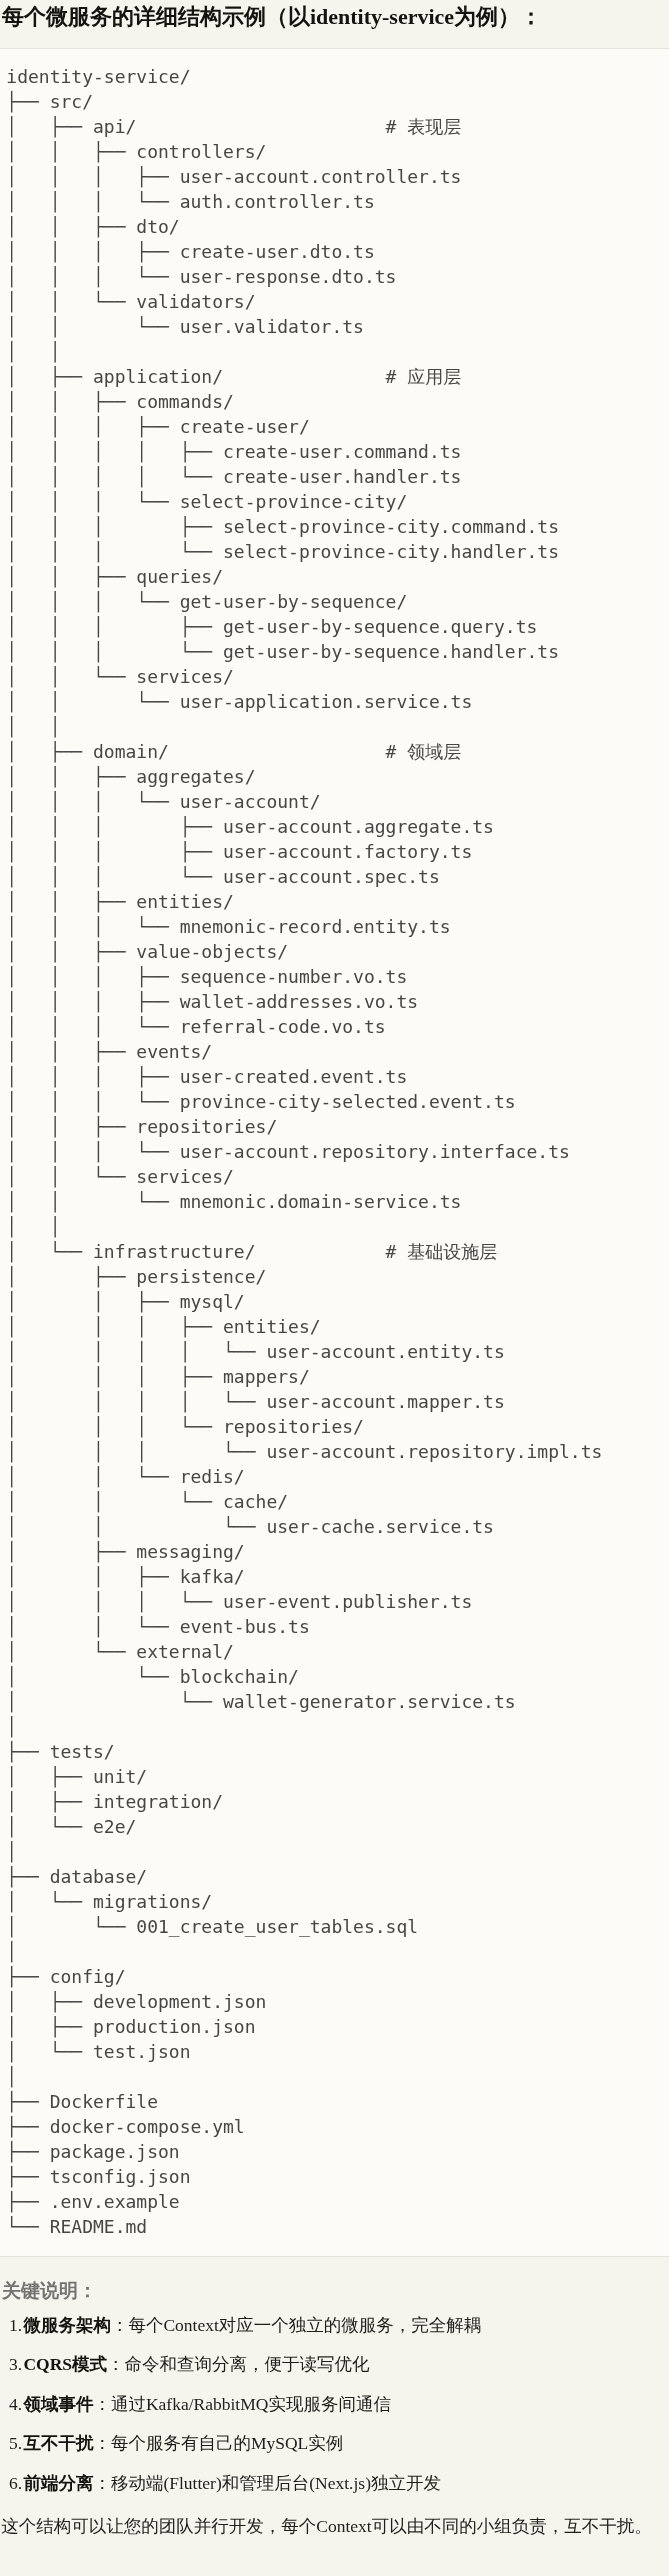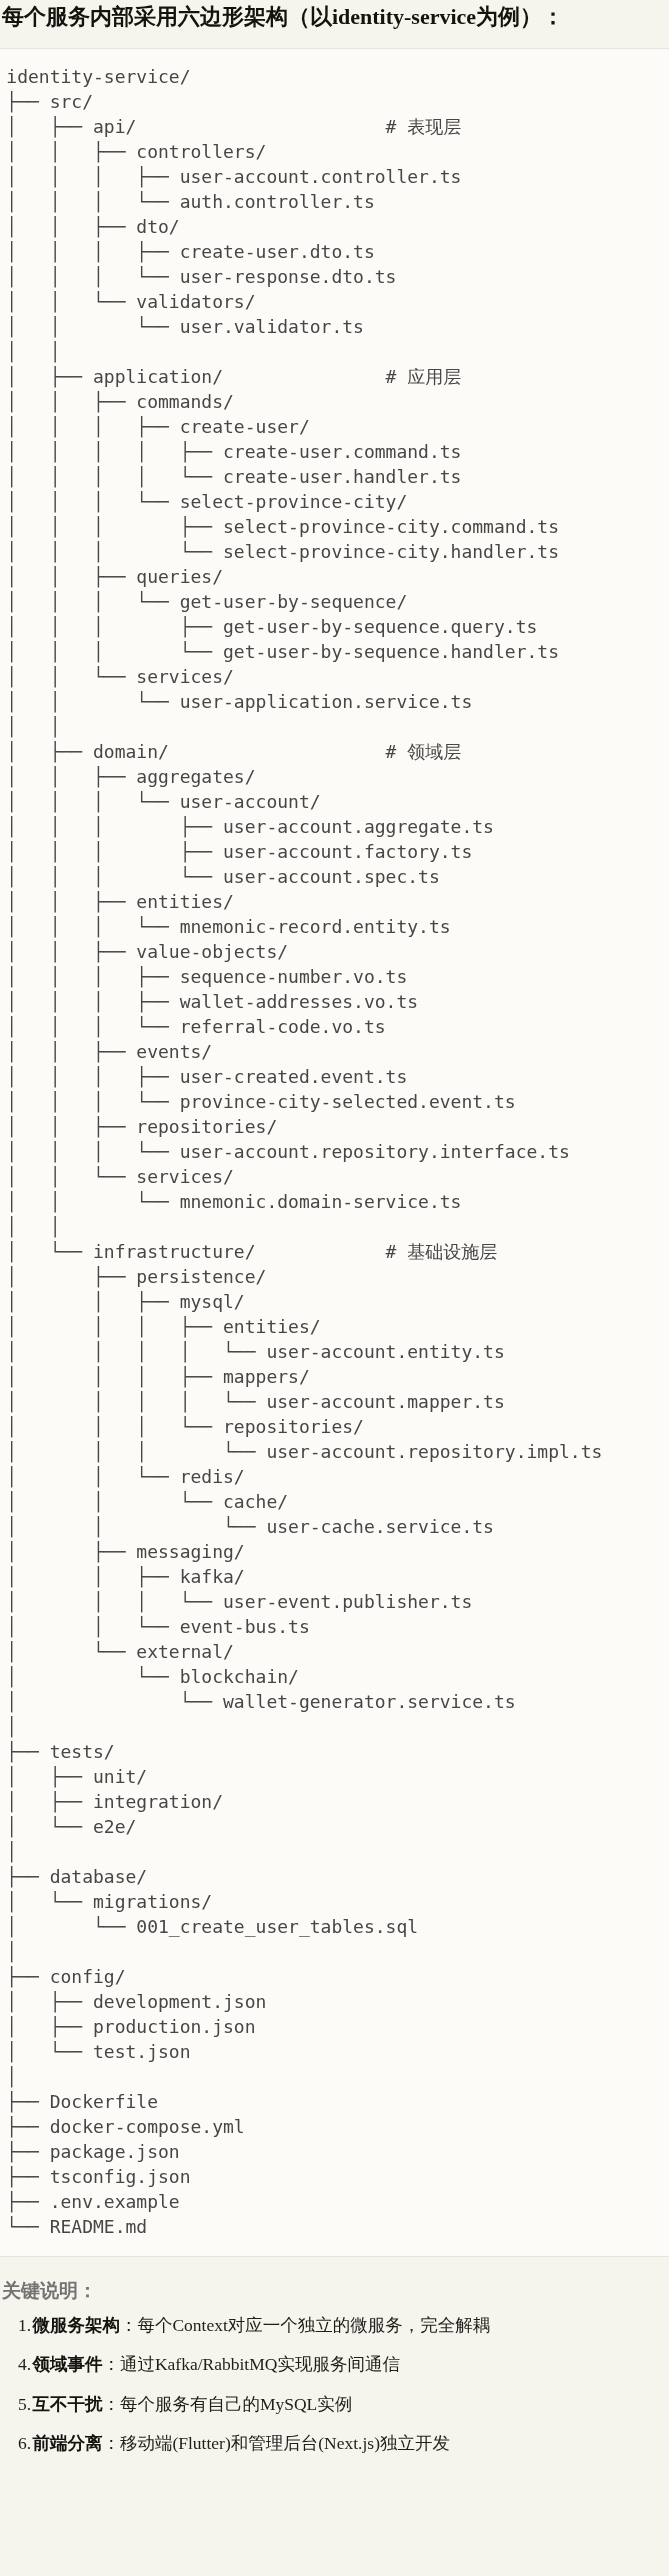--- a/index.html
+++ b/index.html
@@ -38,38 +38,38 @@
   }
 
   .notes-heading {
     margin: 22px 0 0 1.9px;
     font-size: 19px;
     line-height: 24px;
     font-weight: 700;
     color: #737373;
   }
 
-  .notes-list { margin-top: 10.6px; padding-left: 18px; }
+  .notes-list { margin-top: 10.6px; padding-left: 9px; }
   .note-item { font-size: 17.5px; line-height: 22.5px; margin-bottom: 17px; }
   .note-num { margin-right: 1.3px; }
   .note-label { font-weight: 700; color: #14130f; }
 
   .note-footer {
     margin: 0;
     padding: 2.5px 3.8px 0 1.3px;
     font-size: 17.5px;
     line-height: 24px;
   }
 </style>
 </head>
 <body>
 
 <div class="page">
 
-  <h3 class="title">每个服务内部采用六边形架构（以identity-service为例）：</h3>
+  <h3 class="title">每个微服务的详细结构示例（以identity-service为例）：</h3>
 
   <div class="codeblock">
     <pre class="tree">identity-service/
 ├── src/
 │   ├── api/                       # 表现层
 │   │   ├── controllers/
 │   │   │   ├── user-account.controller.ts
 │   │   │   └── auth.controller.ts
 │   │   ├── dto/
 │   │   │   ├── create-user.dto.ts
@@ -154,24 +154,26 @@
 └── README.md</pre>
   </div>
 
   <h4 class="notes-heading">关键说明：</h4>
 
   <div class="notes-list">
 
     <div class="note-item"><span class="note-num">1.</span><strong class="note-label">微服务架构</strong><span class="note-colon">：</span><span class="note-text">每个Context对应一个独立的微服务，完全解耦</span></div>
 
 
+    <div class="note-item"><span class="note-num">3.</span><strong class="note-label">CQRS模式</strong><span class="note-colon">：</span><span class="note-text">命令和查询分离，便于读写优化</span></div>
 
     <div class="note-item"><span class="note-num">4.</span><strong class="note-label">领域事件</strong><span class="note-colon">：</span><span class="note-text">通过Kafka/RabbitMQ实现服务间通信</span></div>
 
     <div class="note-item"><span class="note-num">5.</span><strong class="note-label">互不干扰</strong><span class="note-colon">：</span><span class="note-text">每个服务有自己的MySQL实例</span></div>
 
     <div class="note-item"><span class="note-num">6.</span><strong class="note-label">前端分离</strong><span class="note-colon">：</span><span class="note-text">移动端(Flutter)和管理后台(Next.js)独立开发</span></div>
 
   </div>
 
+  <p class="note-footer">这个结构可以让您的团队并行开发，每个Context可以由不同的小组负责，互不干扰。</p>
 
 </div>
 
 
 </body></html>

